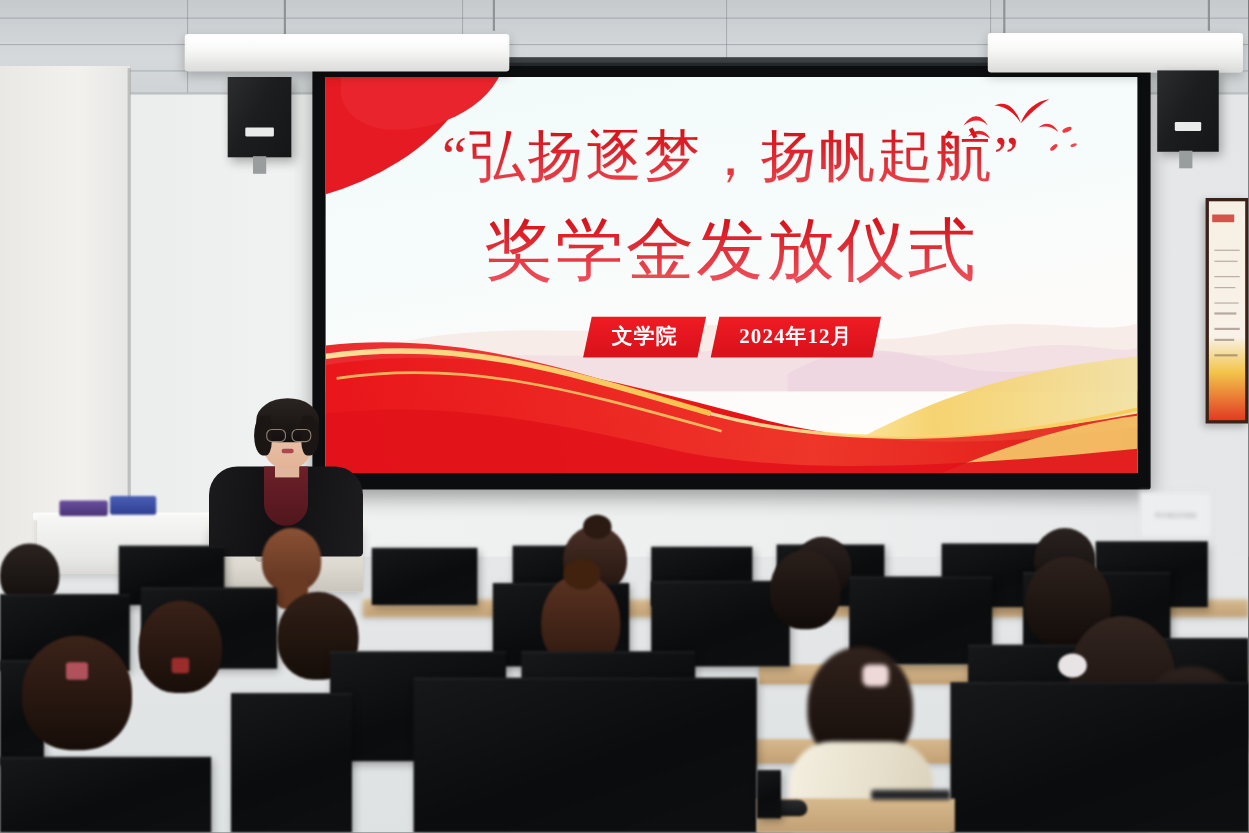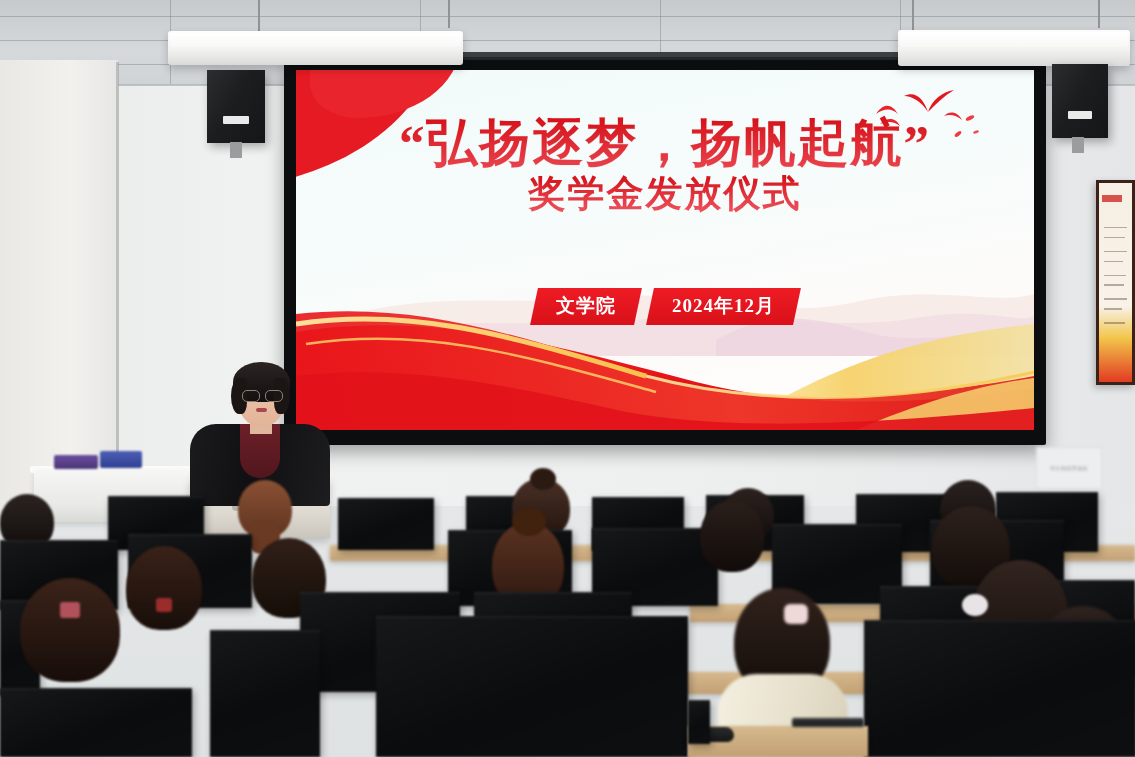--- a/index.html
+++ b/index.html
@@ -32,28 +32,28 @@
   .corner-red{position:absolute;left:-56px;top:-46px;width:210px;height:150px;background:#e61a22;
      border-radius:0 0 100% 0;transform:rotate(-7deg);}
   .corner-red2{position:absolute;left:14px;top:-60px;width:150px;height:108px;background:#ea242c;
      border-radius:0 0 86% 40%;}
   .mtn{position:absolute;bottom:74px;left:0;width:738px;height:120px;}
   .waveholder{position:absolute;left:0;bottom:0;width:738px;height:150px;}
 
   .birds{position:absolute;right:44px;top:18px;width:120px;height:64px;}
 
   .slide-title{position:absolute;left:0;top:44px;width:738px;text-align:center;
-     font-family:"Liberation Serif",serif;font-weight:700;letter-spacing:2px;
+     font-family:"Liberation Serif",serif;font-weight:400;letter-spacing:2px;
      line-height:1.16;}
   .tl1{font-size:51px;background:linear-gradient(#d6141c 10%,#ef5560 95%);
      -webkit-background-clip:text;background-clip:text;color:transparent;
      text-shadow:0 0 1px rgba(214,20,28,.25);white-space:nowrap;}
-  .tl2{font-size:37px;background:linear-gradient(#d6141c 10%,#ef5560 95%);
+  .tl2{font-size:62px;background:linear-gradient(#d6141c 10%,#ef5560 95%);
      -webkit-background-clip:text;background-clip:text;color:transparent;
-     margin-top:0;white-space:nowrap;}
+     margin-top:20px;white-space:nowrap;}
 
   .badges{position:absolute;left:0;top:218px;width:738px;display:flex;justify-content:center;gap:12px;}
   .badge{background:linear-gradient(#ee1b24,#d9111a);color:#fff;font-size:19px;font-weight:700;
      padding:5px 22px 6px 22px;transform:skewX(-12deg);letter-spacing:1px;
      font-family:"Liberation Serif",serif;}
   .badge span{display:inline-block;transform:skewX(12deg);}
 
   
   .light{position:absolute;background:linear-gradient(180deg,#fdfdfd,#f2f2f0 55%,#dadbd8);
      border-radius:3px;box-shadow:0 4px 10px rgba(0,0,0,.22);}

